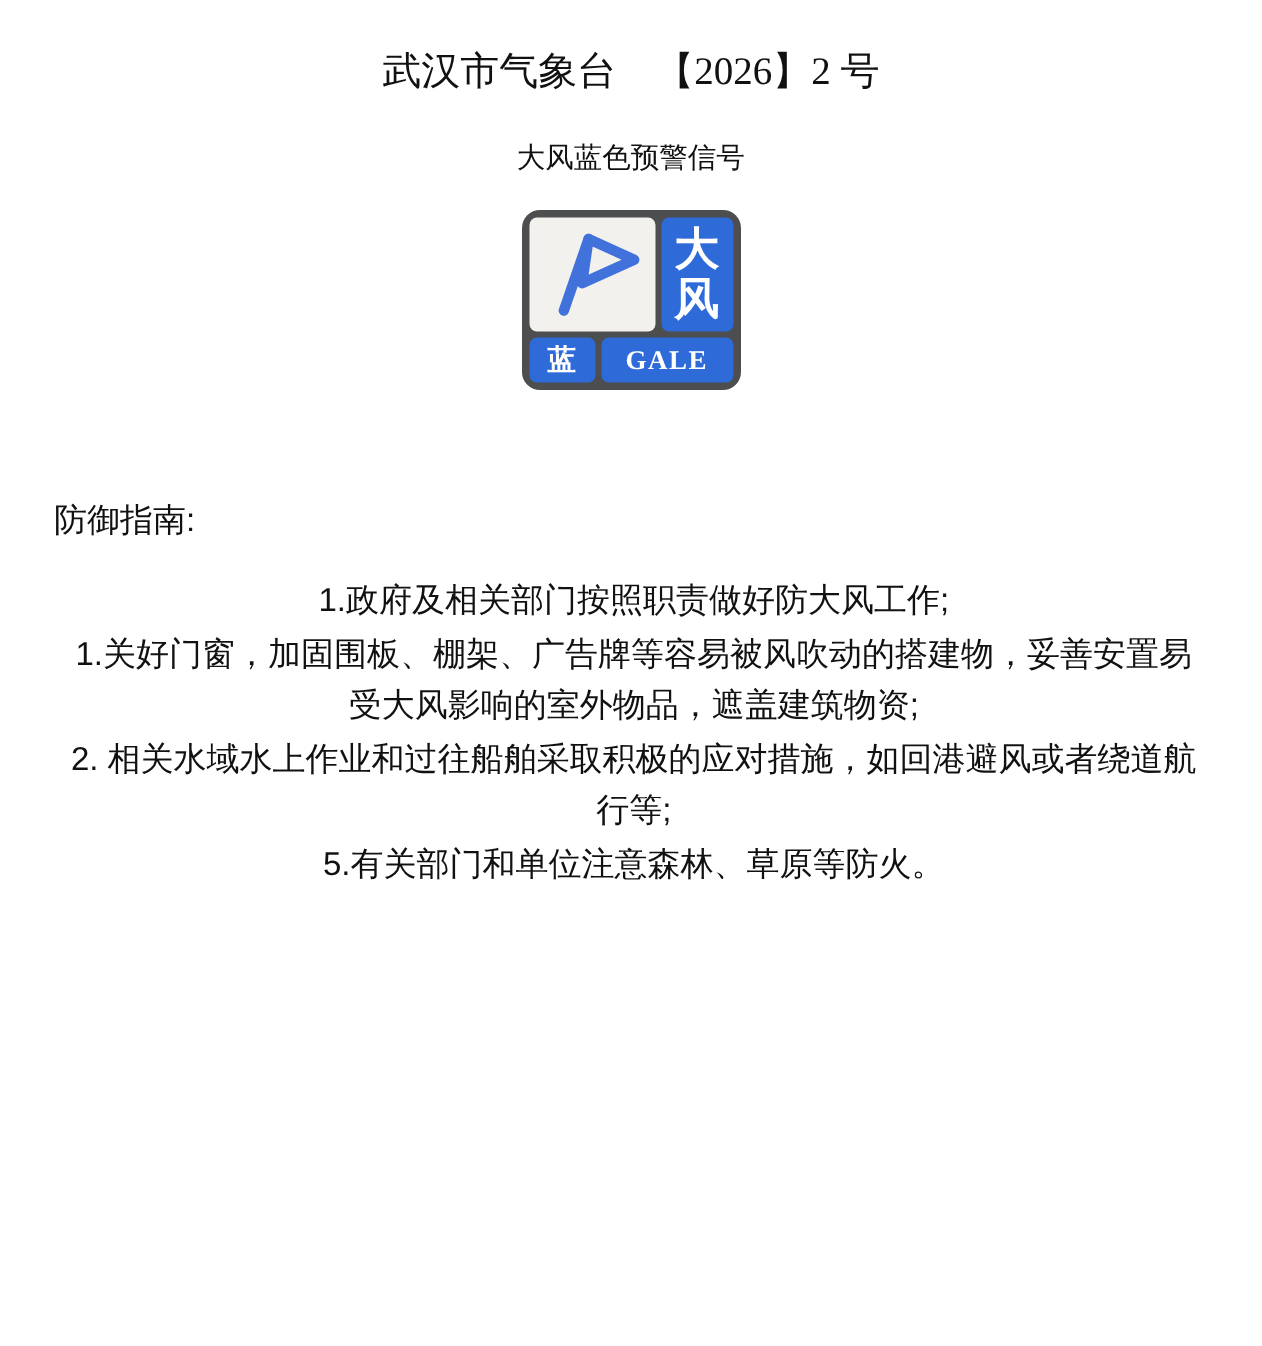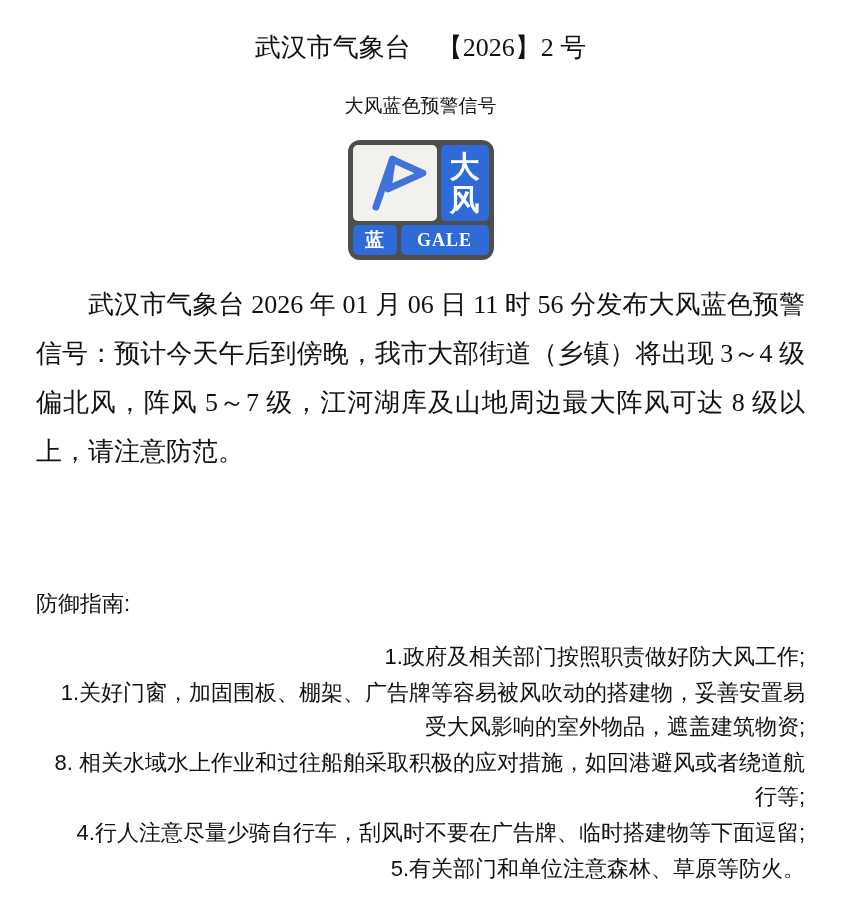--- a/index.html
+++ b/index.html
@@ -65,22 +65,22 @@
     font-size:26px;line-height:49px;
     text-align:justify;text-indent:2em;
     color:#111;
   }
 
   
   .guide{
     font-family:"Liberation Sans","DejaVu Sans",sans-serif;
     font-size:22px;color:#111;
   }
-  .guide-heading{margin-top:111px;line-height:34px;margin-bottom:19px;font-weight:normal;}
-  .g-item{line-height:34px;margin:0 0 2px 4px;text-align:right;}
+  .guide-heading{margin-top:70px;line-height:34px;margin-bottom:19px;font-weight:normal;}
+  .g-item{line-height:34px;margin:0 0 2px 4px;text-align:center;}
 </style>
 </head>
 <body>
 
 <div class="page">
 
 
   <div class="issuer-line">武汉市气象台　【2026】2 号</div>
 
   <div class="signal-name">大风蓝色预警信号</div>
@@ -101,24 +101,22 @@
           <span>风</span>
         </div>
       </div>
       <div class="wi-bottom">
         <div class="wi-level">蓝</div>
         <div class="wi-en">GALE</div>
       </div>
     </div>
   </div>
 
-  <p class="body-par">武汉市气象台 2026 年 01 月 06 日 11 时 56 分发布大风蓝色预警信号：预计今天午后到傍晚，我市大部街道（乡镇）将出现 3～4 级偏北风，阵风 5～7 级，江河湖库及山地周边最大阵风可达 8 级以上，请注意防范。</p>
 
   <div class="guide">
     <div class="guide-heading">防御指南:</div>
     <div class="g-item">1.政府及相关部门按照职责做好防大风工作;</div>
     <div class="g-item">1.关好门窗，加固围板、棚架、广告牌等容易被风吹动的搭建物，妥善安置易受大风影响的室外物品，遮盖建筑物资;</div>
-    <div class="g-item">8. 相关水域水上作业和过往船舶采取积极的应对措施，如回港避风或者绕道航行等;</div>
-    <div class="g-item">4.行人注意尽量少骑自行车，刮风时不要在广告牌、临时搭建物等下面逗留;</div>
+    <div class="g-item">2. 相关水域水上作业和过往船舶采取积极的应对措施，如回港避风或者绕道航行等;</div>
     <div class="g-item">5.有关部门和单位注意森林、草原等防火。</div>
   </div>
 
 </div>
 
 </body></html>

